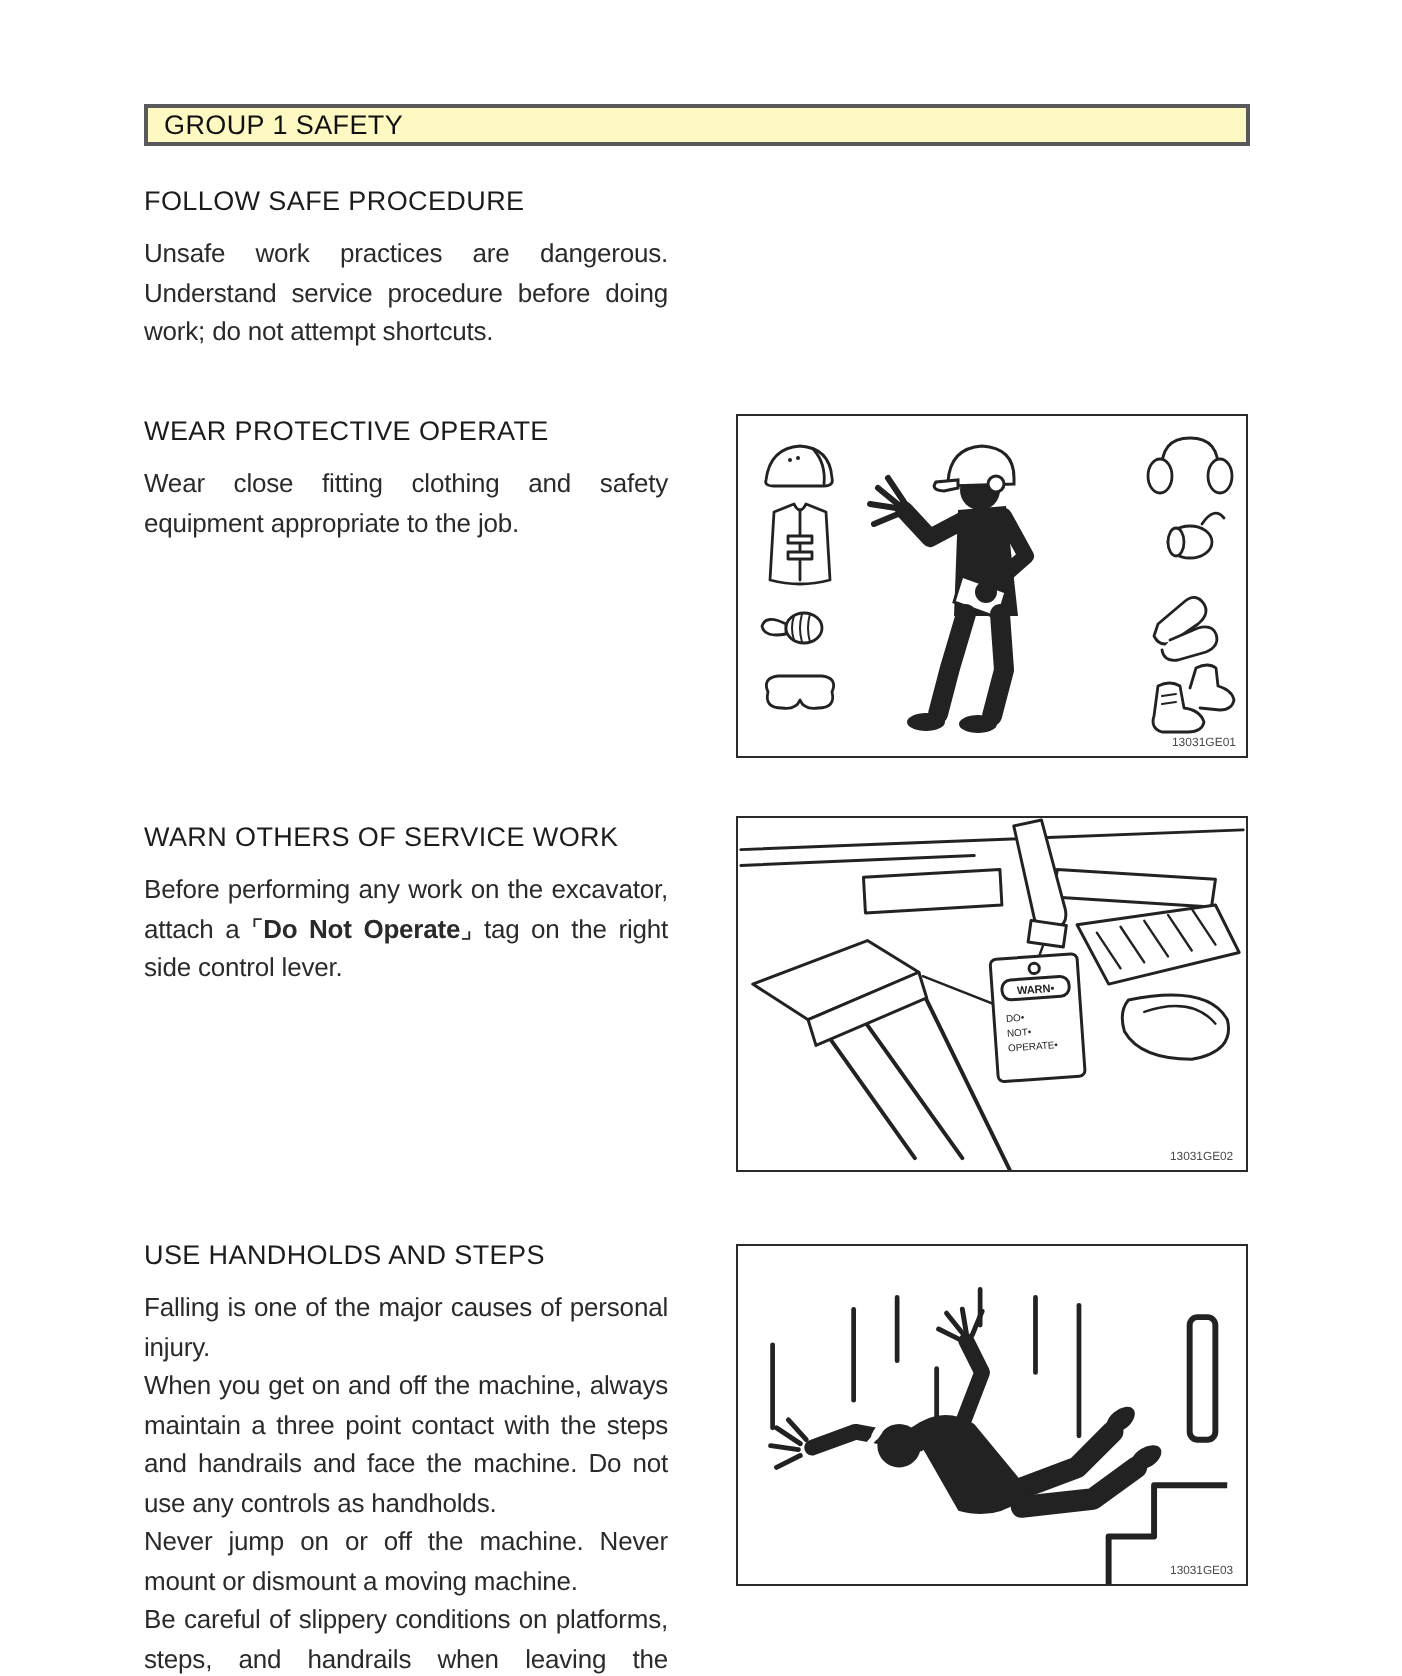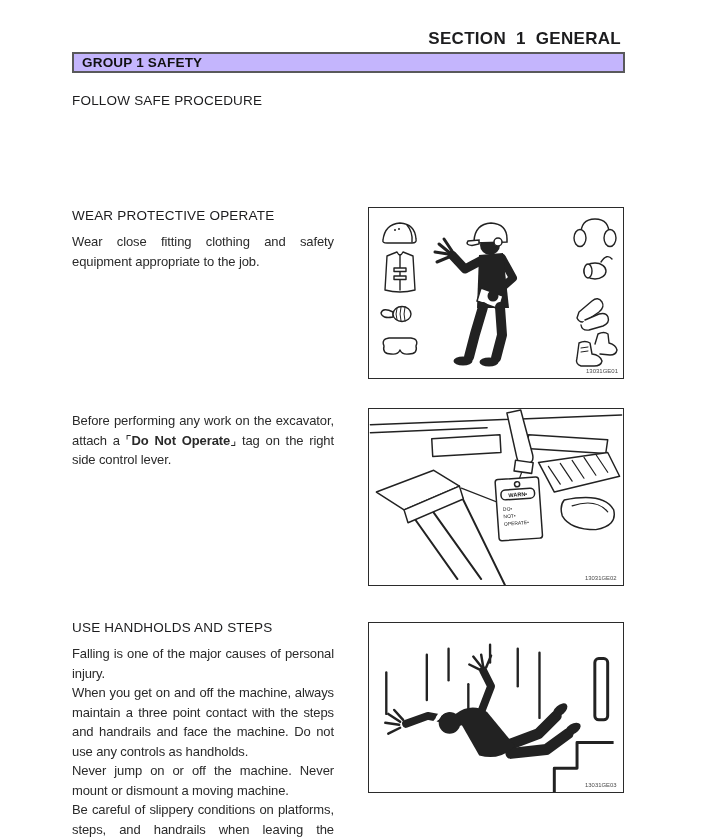--- a/index.html
+++ b/index.html
@@ -8,23 +8,23 @@
     font-family:"Liberation Sans","DejaVu Sans",sans-serif; color:#222;
   }
   .page { position:absolute; inset:0; background:#fff; }
 
   .section-header {
     position:absolute; top:29px; right:80px;
     font-size:17px; font-weight:bold; letter-spacing:.3px; word-spacing:5px; color:#1c1c1e;
   }
   .group-banner {
     position:absolute; left:72px; top:52px; width:553px; height:21px;
-    box-sizing:border-box; background:#c4b5fd; border:2px solid #59595b;
+    box-sizing:border-box; background:#fef9c3; border:2px solid #59595b;
     display:flex; align-items:center; padding-left:8px;
-    font-size:13.5px; font-weight:bold; color:#111; letter-spacing:.2px;
+    font-size:13.5px; font-weight:normal; color:#111; letter-spacing:.2px;
   }
 
   .sec { position:absolute; left:72px; width:262px; }
   .sec h2 { font-size:13.5px; font-weight:normal; margin:0 0 9px 0; letter-spacing:.2px; color:#1c1c1e; }
   .sec p  { font-size:13px; line-height:19.5px; margin:0; text-align:justify; letter-spacing:-.1px; color:#2a2a2a; }
   .bold   { font-weight:bold; }
 
   #sec1 { top:93px; }
   #sec2 { top:208px; }
   #sec3 { top:411px; }
@@ -38,28 +38,28 @@
   #illus2 { top:408px; height:178px; }
   #illus3 { top:622px; height:171px; }
   .illus svg { display:block; width:100%; height:100%; }
   svg text { font-family:"Liberation Sans","DejaVu Sans",sans-serif; }
 </style>
 </head>
 <body>
 
 <div class="page">
 
-  <div class="section-header">SECTION 1  GENERAL</div>
 
   <div class="group-banner">
     <span>GROUP 1 SAFETY</span>
   </div>
 
   <section class="sec" id="sec1">
     <h2>FOLLOW SAFE PROCEDURE</h2>
+    <p>Unsafe work practices are dangerous. Understand service procedure before doing work; do not attempt shortcuts.</p>
   </section>
 
   <section class="sec" id="sec2">
     <h2>WEAR PROTECTIVE OPERATE</h2>
     <p>Wear close fitting clothing and safety equipment appropriate to the job.</p>
   </section>
 
   <figure class="illus" id="illus1" style="margin:0">
     <svg viewBox="0 0 254 170">
       <g stroke="#222" stroke-width="1.4" fill="#fff" stroke-linejoin="round" stroke-linecap="round">
@@ -125,20 +125,21 @@
         <path d="M114,99 L106,126 L100,149" stroke="#222" stroke-width="10" fill="none" stroke-linecap="round" stroke-linejoin="round"></path>
         <path d="M131,99 L133,127 L127,150" stroke="#222" stroke-width="10" fill="none" stroke-linecap="round" stroke-linejoin="round"></path>
         <ellipse cx="94" cy="153" rx="9.5" ry="4.5" fill="#222"></ellipse>
         <ellipse cx="120" cy="154" rx="9.5" ry="4.5" fill="#222"></ellipse>
       </g>
       <text x="249" y="165" text-anchor="end" font-size="6" fill="#4a4a4a">13031GE01</text>
     </svg>
   </figure>
 
   <section class="sec" id="sec3">
+    <h2>WARN OTHERS OF SERVICE WORK</h2>
     <p><span>Before performing any work on the excavator, attach a </span><span>⌜</span><span class="bold">Do Not Operate</span><span>⌟</span><span> tag on the right side control lever.</span></p>
   </section>
 
   <figure class="illus" id="illus2" style="margin:0">
     <svg viewBox="0 0 254 178">
       <g stroke="#222" stroke-width="1.5" fill="none" stroke-linejoin="round" stroke-linecap="round">
         <g>
           <path d="M0,16 L254,6"></path>
           <path d="M0,24 L118,19"></path>
           <path d="M62,30 L131,26 L132,44 L63,48 Z"></path>

